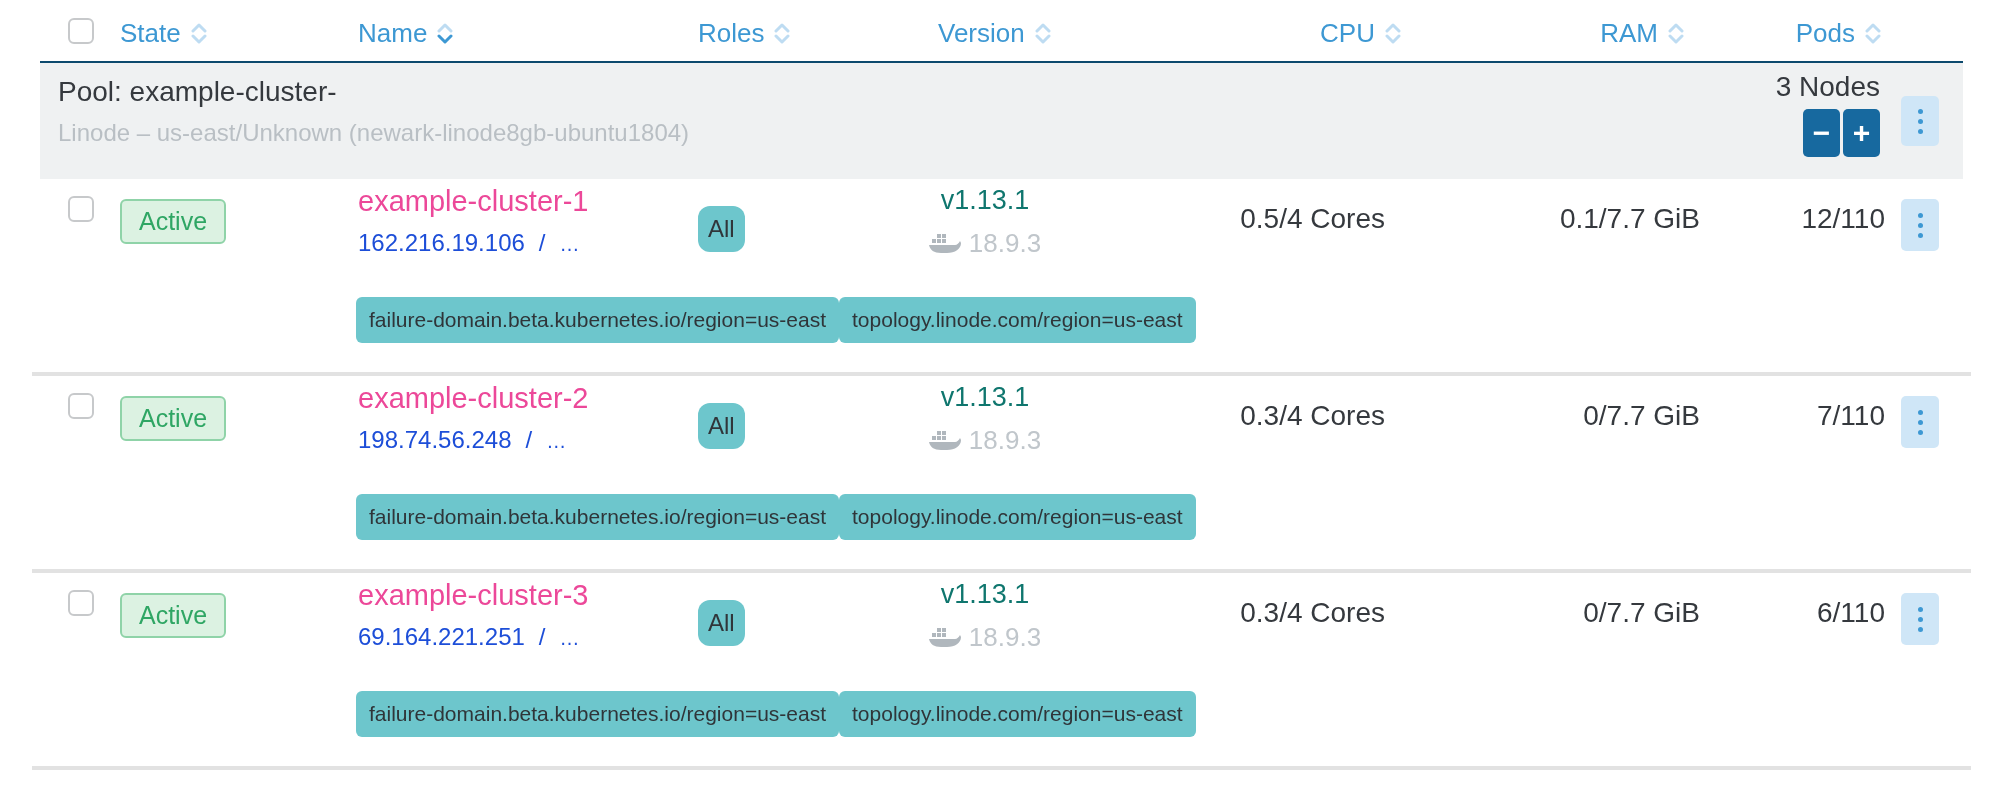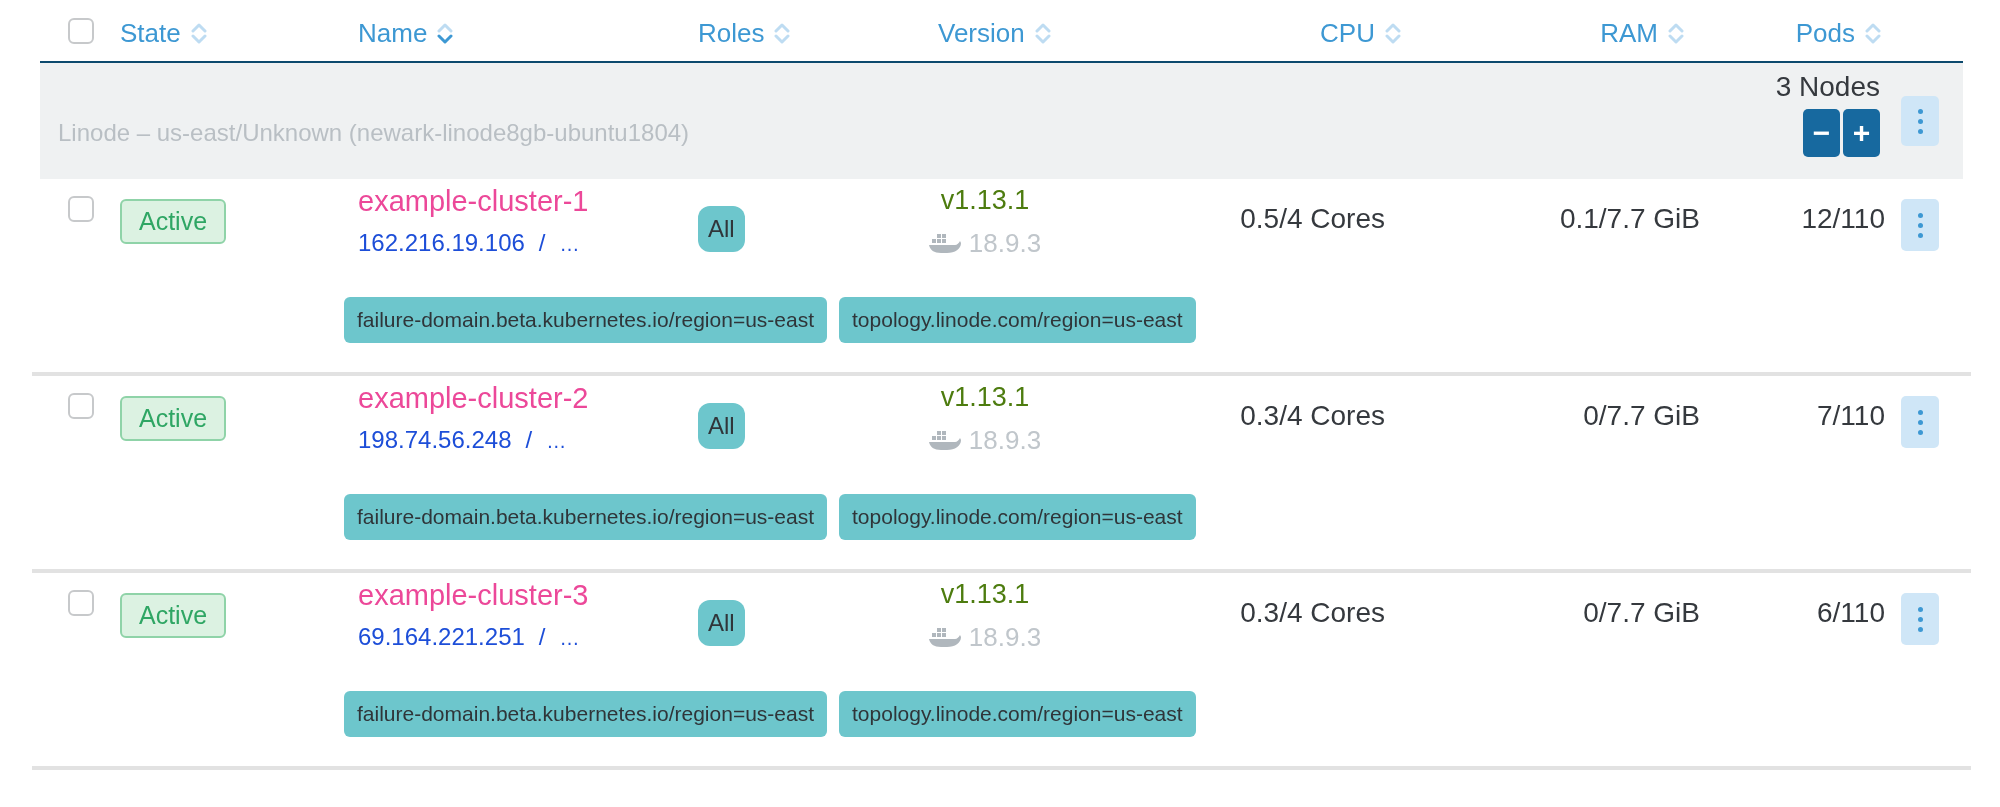--- a/index.html
+++ b/index.html
@@ -49,32 +49,32 @@
   .name-cell { position:absolute; left:318px; top:6px; }
   .node-link { font-size:29px; color:#ec4899; text-decoration:none; cursor:pointer; }
   .ip-line { margin-top:11px; font-size:24px; color:#1d4ed8; }
   .ip-line .sep { margin:0 14px; }
   .ip-line .dots { font-size:20px; letter-spacing:1px; }
 
   .badge-role { position:absolute; left:658px; top:27px; font-size:24px;
       color:#30363a; background:#6dc6cc; border-radius:12px; padding:9px 10px; }
 
   .version-cell { position:absolute; left:865px; top:6px; width:160px; text-align:center; }
-  .k8s-version { font-size:27px; color:#4d7c0f; }
+  .k8s-version { font-size:27px; color:#0f766e; }
   .docker-line { margin-top:12px; font-size:26px; color:#c0c6cb;
       display:flex; align-items:center; justify-content:center; gap:8px; }
   .docker-line svg { color:#b0b7bd; }
 
   .num { position:absolute; top:24px; font-size:28px; color:#35393e; }
   .num.cpu { right:578px;margin-left:48px; }
   .num.ram { right:263px; }
   .num.pods { right:78px; }
   .row .kebab { right:24px; top:20px; height:52px; }
 
-  .labels { position:absolute; left:304px; top:118px; display:flex; gap:12px; }
+  .labels { position:absolute; left:316px; top:118px; display:flex; }
   .label-badge { background:#6dc6cc; color:#2f3539; font-size:21px;
       border-radius:6px; padding:11px 13px; white-space:nowrap; }
 </style>
 </head>
 <body>
 
 <svg width="0" height="0" style="position:absolute">
   <defs>
     <g id="chev-up">
         <path d="M2 9 L8 3 L14 9" fill="none" stroke="currentColor" stroke-width="3" stroke-linecap="round" stroke-linejoin="round"></path>
@@ -177,20 +177,21 @@
             <use href="#chev-up"></use>
           </svg>
         <svg class="chev-lt" width="16" height="11" viewBox="0 0 16 11">
             <use href="#chev-dn"></use>
           </svg>
       </span>
     </div>
   </div>
 
   <div class="pool">
+    <div class="pool-title">Pool: example-cluster-</div>
     <div class="pool-sub">Linode – us-east/Unknown (newark-linode8gb-ubuntu1804)</div>
     <div class="pool-count">3 Nodes</div>
     <div class="scale-group">
       <button class="scale-btn">
           <span>−</span>
         </button>
       <button class="scale-btn">
           <span>+</span>
         </button>
     </div>

